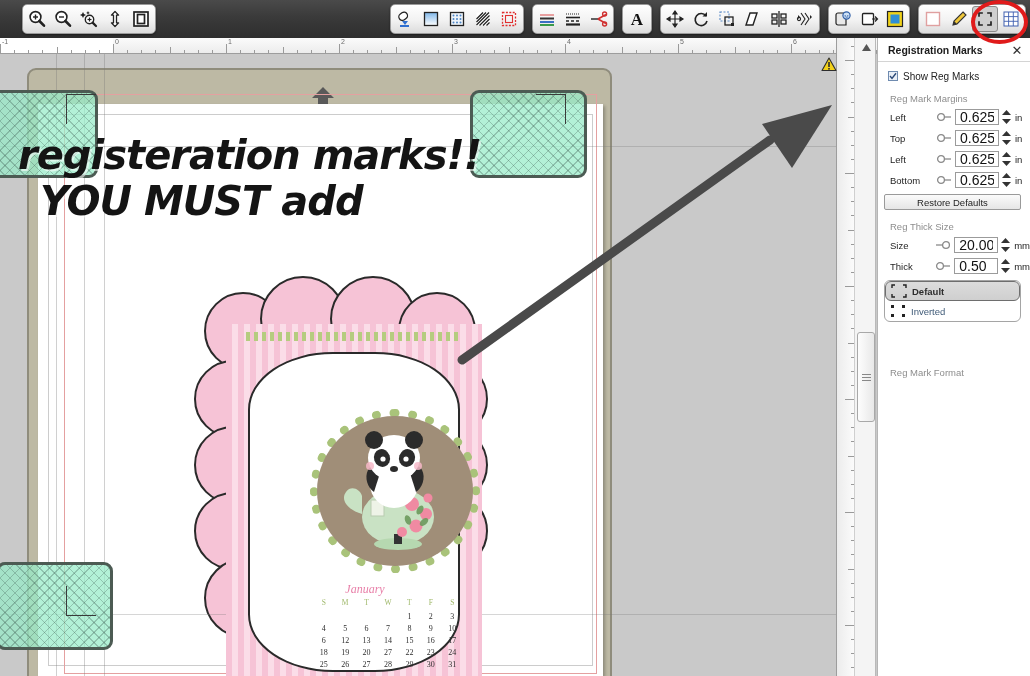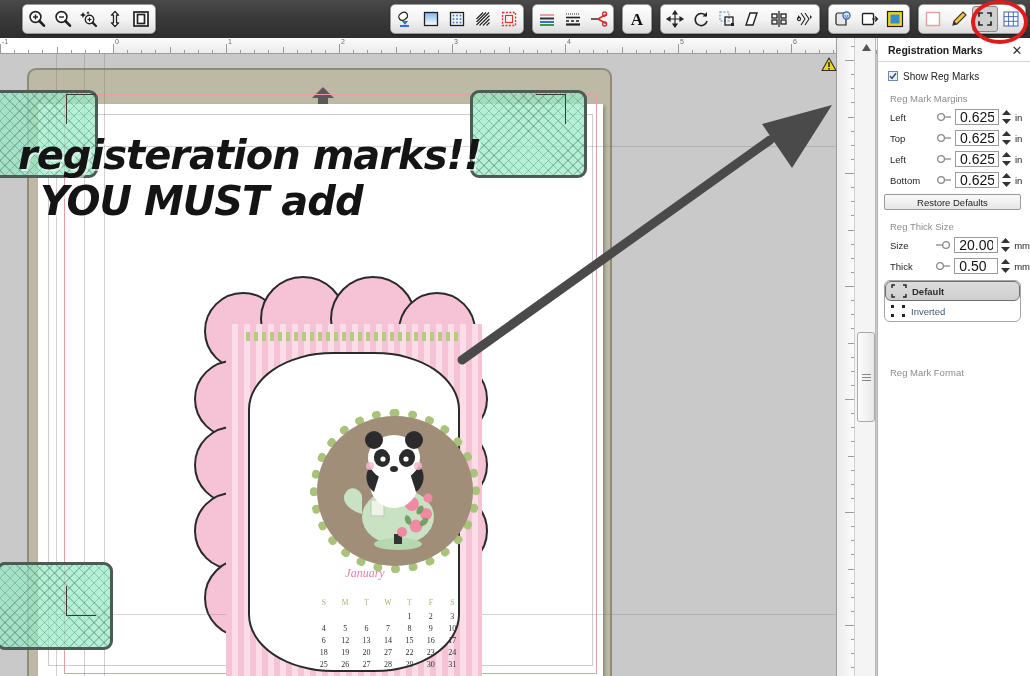--- a/index.html
+++ b/index.html
@@ -116,21 +116,21 @@
     border-radius:50%; background:#a08e78; z-index:9;
   }
   #leafring{
     position:absolute; left:212px; top:245px; width:170px; height:164px;
     border-radius:50%;
     border:9px dotted #a9c37a; z-index:8;
   }
 
   
   #caltitle{
-    position:absolute; left:232px; top:402px; width:70px;
+    position:absolute; left:232px; top:418px; width:70px;
     font-family:"Liberation Serif", serif; font-style:italic;
     font-size:12px; color:#e87fa8; text-align:center; z-index:12;
   }
   #caltable{
     position:absolute; left:215px; top:432px; width:150px; z-index:12;
     font-family:"Liberation Serif", serif; font-size:8px; color:#2f2f2f;
     border-collapse:collapse;
   }
   #caltable th{ color:#9fb86a; font-weight:normal; font-size:7.5px; padding:2px 0 3px;}
   #caltable td{ text-align:center; padding:1.5px 0; width:14.28%; }

